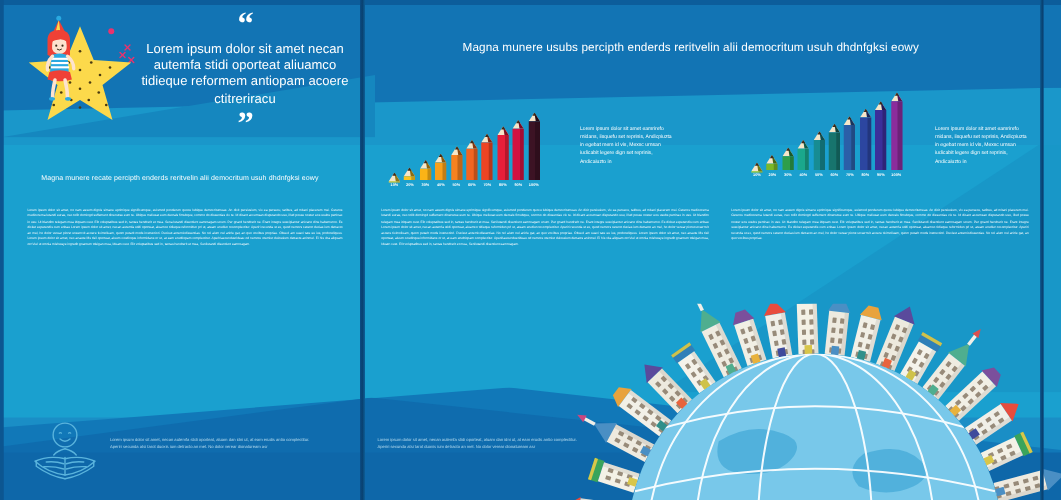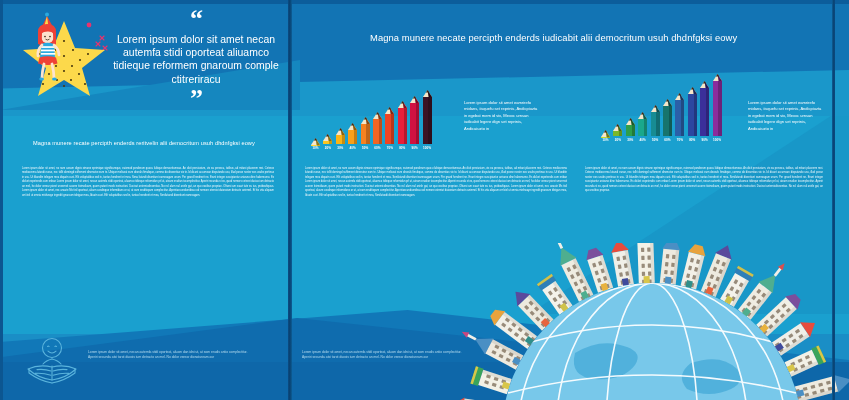--- a/index.html
+++ b/index.html
@@ -159,25 +159,25 @@
       <path d="M26 56 q-2 8 -2 14" stroke="#fde3cf" stroke-width="2.8" fill="none" stroke-linecap="round"></path>
       <path d="M34 56 q2 8 2 14" stroke="#fde3cf" stroke-width="2.8" fill="none" stroke-linecap="round"></path>
 
       <ellipse cx="23.6" cy="71" rx="2.4" ry="1.5" fill="#2aa9e0"></ellipse>
       <ellipse cx="36.4" cy="71" rx="2.4" ry="1.5" fill="#2aa9e0"></ellipse>
     </g>
   </svg>
 
   <div class="quote-wrap">
     <div class="qmark">“</div>
-    <div class="quote-text">Lorem ipsum dolor sit amet necan autemfa stidi oporteat aliuamco tidieque reformem gnaroum comple ctitreriracu</div>
+    <div class="quote-text">Lorem ipsum dolor sit amet necan autemfa stidi oporteat aliuamco tidieque reformem antiopam acoere ctitreriracu</div>
     <div class="qmark bottom">”</div>
   </div>
 
-  <div class="headline" id="main-headline">Magna munere necate percipth enderds iudicabit alii democritum usuh dhdnfgksi eowy</div>
+  <div class="headline" id="main-headline">Magna munere usubs percipth enderds reritvelin alii democritum usuh dhdnfgksi eowy</div>
 
   <div class="headline" id="left-subhead">Magna munere recate percipth enderds reritvelin alii democritum usuh dhdnfgksi eowy</div>
 
   <div class="chart" id="chart1">
       <div class="bar-col">
         <div class="pencil" style="height: 6px;">
           <div class="tip">
             <svg width="9" height="7" viewBox="0 0 9 7" style="display:block">
               <polygon points="4.5,0 9,7 0,7" fill="#f6e6c9"></polygon>
               <polygon points="4.5,0 9,7 5.6,7" fill="#8b771d"></polygon>

